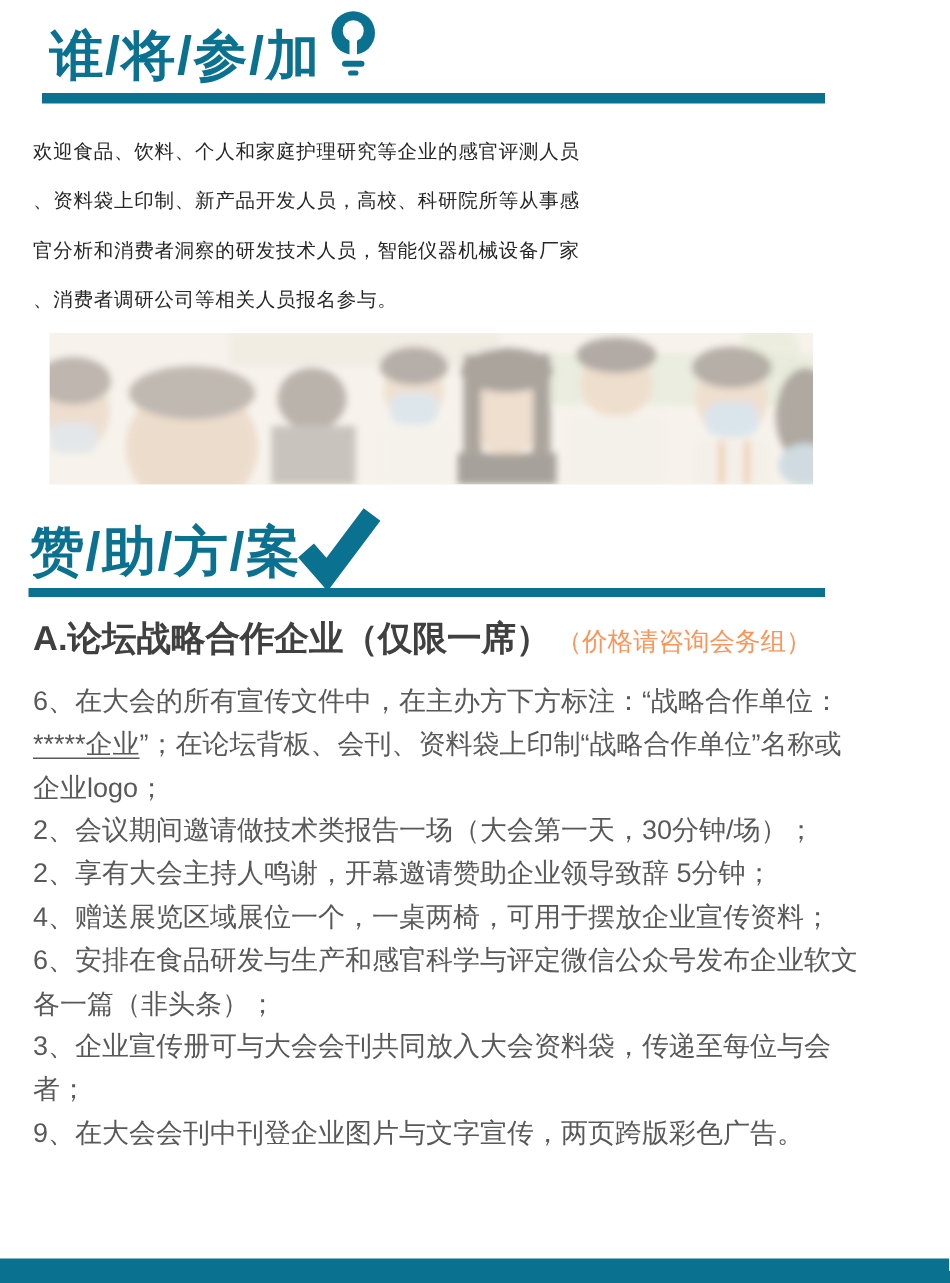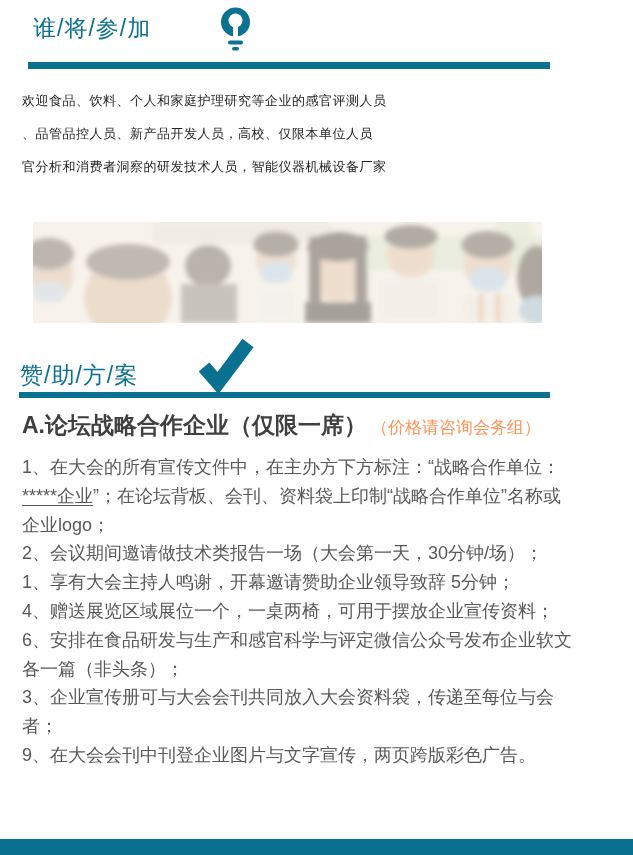--- a/index.html
+++ b/index.html
@@ -7,28 +7,28 @@
   body { font-family: "Liberation Sans", "DejaVu Sans", sans-serif; }
   .page {
     position: relative;
     width: 633px;
     height: 855px;
     background: #ffffff;
     overflow: hidden;
   }
   .section-title {
     position: absolute;
-    font-size: 23px;
-    font-weight: 400;
+    font-size: 36px;
+    font-weight: 700;
     color: #0b7191;
     letter-spacing: 1px;
     white-space: nowrap;
   }
   .title-who { left: 33px; top: 13px; }
-  .title-sponsor { left: 20px; top: 344px; margin-top: 16px; }
+  .title-sponsor { left: 20px; top: 344px; }
   .icon-wrap { position: absolute; }
   .bulb-icon { left: 216px; top: 5px; }
   .check-icon { left: 197px; top: 334px; }
   .divider {
     position: absolute;
     background: #0b7191;
   }
   .divider-1 { left: 28px; top: 62px; width: 522px; height: 7px; }
   .divider-2 { left: 19px; top: 392px; width: 531px; height: 6px; }
   .intro {
@@ -95,22 +95,23 @@
       <rect x="17" y="21" width="5" height="11" fill="#ffffff"></rect>
       <rect x="12" y="35.5" width="15" height="4" rx="2" fill="#0b7191"></rect>
       <rect x="16" y="42" width="7" height="3.4" rx="1.7" fill="#0b7191"></rect>
     </svg>
   </span>
 
   <div class="divider divider-1"></div>
 
   <div class="intro">
     <div>欢迎食品、饮料、个人和家庭护理研究等企业的感官评测人员</div>
-    <div>、品管品控人员、新产品开发人员，高校、仅限本单位人员</div>
+    <div>、资料袋上印制、新产品开发人员，高校、科研院所等从事感</div>
     <div>官分析和消费者洞察的研发技术人员，智能仪器机械设备厂家</div>
+    <div>、消费者调研公司等相关人员报名参与。</div>
   </div>
 
   <div class="photo">
     <svg width="509" height="101" viewBox="0 0 509 101" aria-hidden="true">
       <defs>
           <filter id="blur1" x="-20%" y="-20%" width="140%" height="140%">
             <feGaussianBlur stdDeviation="2.6"></feGaussianBlur>
           </filter>
         </defs>
       <rect width="509" height="101" fill="#f7f3ec"></rect>
@@ -157,23 +158,23 @@
     </svg>
   </span>
 
   <div class="divider divider-2"></div>
 
   <div class="plan-heading">
     <span class="main">A.论坛战略合作企业（仅限一席）</span><span class="note">（价格请咨询会务组）</span>
   </div>
 
   <div class="benefits">
-    <div class="benefit"><span>1、在大会的所有宣传文件中，在主办方下方标注：“战略合作单位：</span><span class="u">*****企业</span><span>”；在论坛背板、会刊、资料袋上印制“战略合作单位”名称或企业logo；</span></div>
+    <div class="benefit"><span>6、在大会的所有宣传文件中，在主办方下方标注：“战略合作单位：</span><span class="u">*****企业</span><span>”；在论坛背板、会刊、资料袋上印制“战略合作单位”名称或企业logo；</span></div>
     <div class="benefit">2、会议期间邀请做技术类报告一场（大会第一天，30分钟/场）；</div>
-    <div class="benefit">1、享有大会主持人鸣谢，开幕邀请赞助企业领导致辞 5分钟；</div>
+    <div class="benefit">2、享有大会主持人鸣谢，开幕邀请赞助企业领导致辞 5分钟；</div>
     <div class="benefit">4、赠送展览区域展位一个，一桌两椅，可用于摆放企业宣传资料；</div>
     <div class="benefit">6、安排在食品研发与生产和感官科学与评定微信公众号发布企业软文各一篇（非头条）；</div>
     <div class="benefit">3、企业宣传册可与大会会刊共同放入大会资料袋，传递至每位与会者；</div>
     <div class="benefit">9、在大会会刊中刊登企业图片与文字宣传，两页跨版彩色广告。</div>
   </div>
 
   <div class="bottom-bar"></div>
 
 </div>
 

